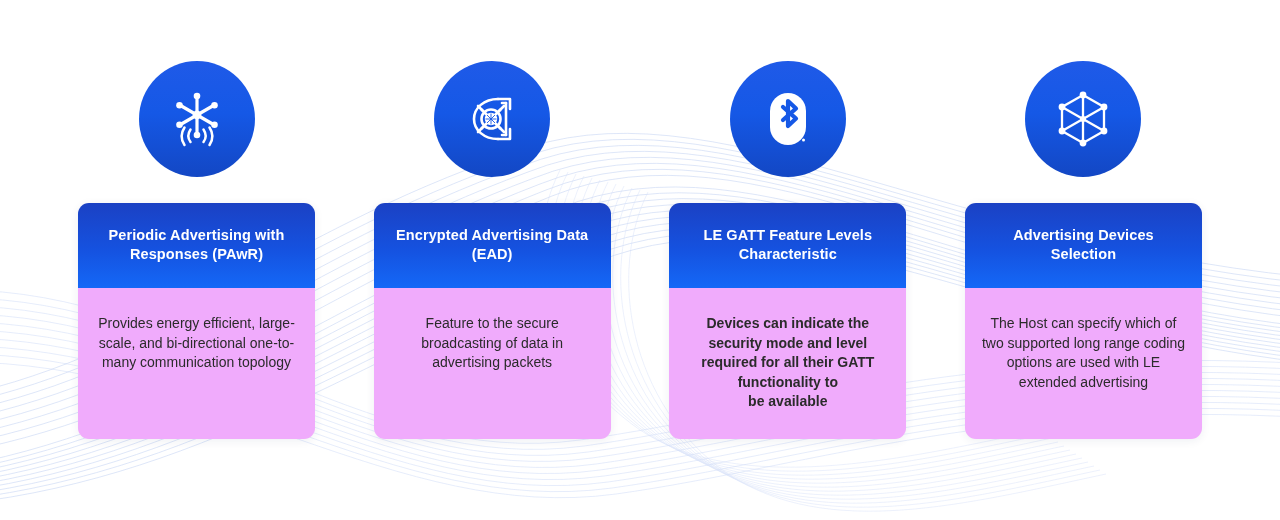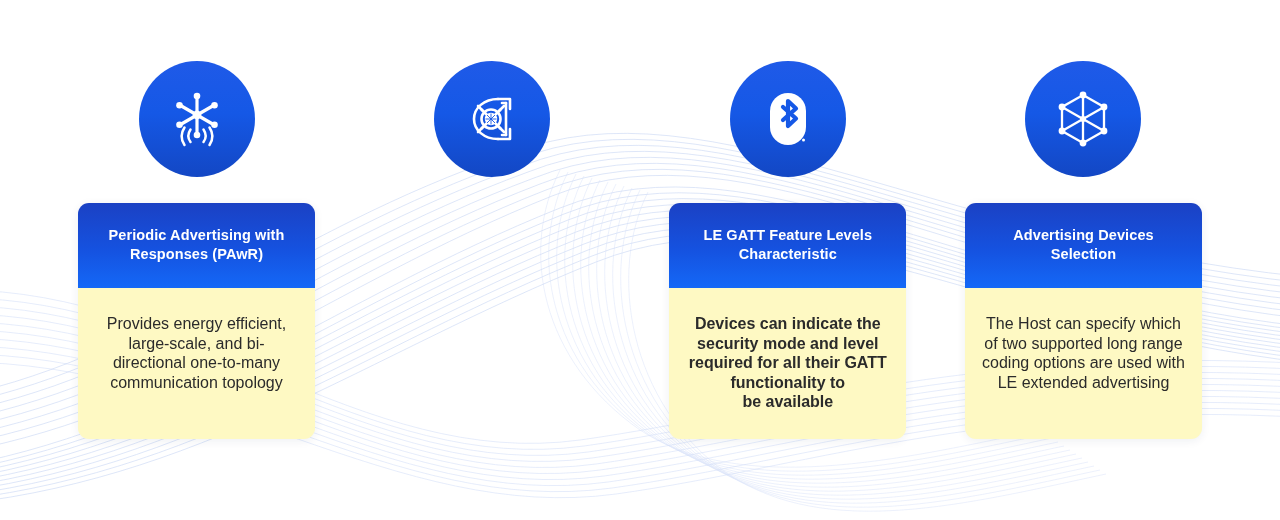--- a/index.html
+++ b/index.html
@@ -94,23 +94,23 @@
     letter-spacing: 0.1px;
     flex: none;
     min-height: 85px;
     display: flex;
     align-items: center;
     justify-content: center;
   }
 
   .card-body {
     flex: 1;
-    background: #fef9c3;
+    background: #f0abfc;
     color: #2b2b2b;
-    font-size: 16px;
+    font-size: 14px;
     line-height: 19.5px;
     text-align: center;
     padding: 26px 16px 20px 16px;
   }
 </style>
 </head>
 <body>
 
 <div id="stage">
 
@@ -230,20 +230,24 @@
             </g>
             <g fill="none" stroke="#1558e6" stroke-width="0.9">
               <line x1="29" y1="24.5" x2="29" y2="35.5"></line>
               <line x1="23.5" y1="30" x2="34.5" y2="30"></line>
               <line x1="25" y1="26" x2="33" y2="34"></line>
               <line x1="33" y1="26" x2="25" y2="34"></line>
             </g>
           </svg>
         </span>
       </div>
+      <div class="card-panel">
+        <div class="card-header">Encrypted Advertising Data (EAD)</div>
+        <div class="card-body">Feature to the secure broadcasting of data in advertising packets</div>
+      </div>
     </div>
 
     <div class="feature-card">
       <div class="icon-badge">
         <span>
           <svg width="64" height="64" viewBox="0 0 64 64">
             <rect x="14" y="6" width="36" height="52" rx="18" ry="18" fill="#ffffff"></rect>
             <path d="M27 20 L40 31.5 L32 39 L32 14 L40 21.5 L27 33" fill="none" stroke="#1558e6" stroke-width="4.2" stroke-linecap="round" stroke-linejoin="round"></path>
             <circle cx="47.5" cy="53" r="1.5" fill="#ffffff"></circle>
           </svg>

